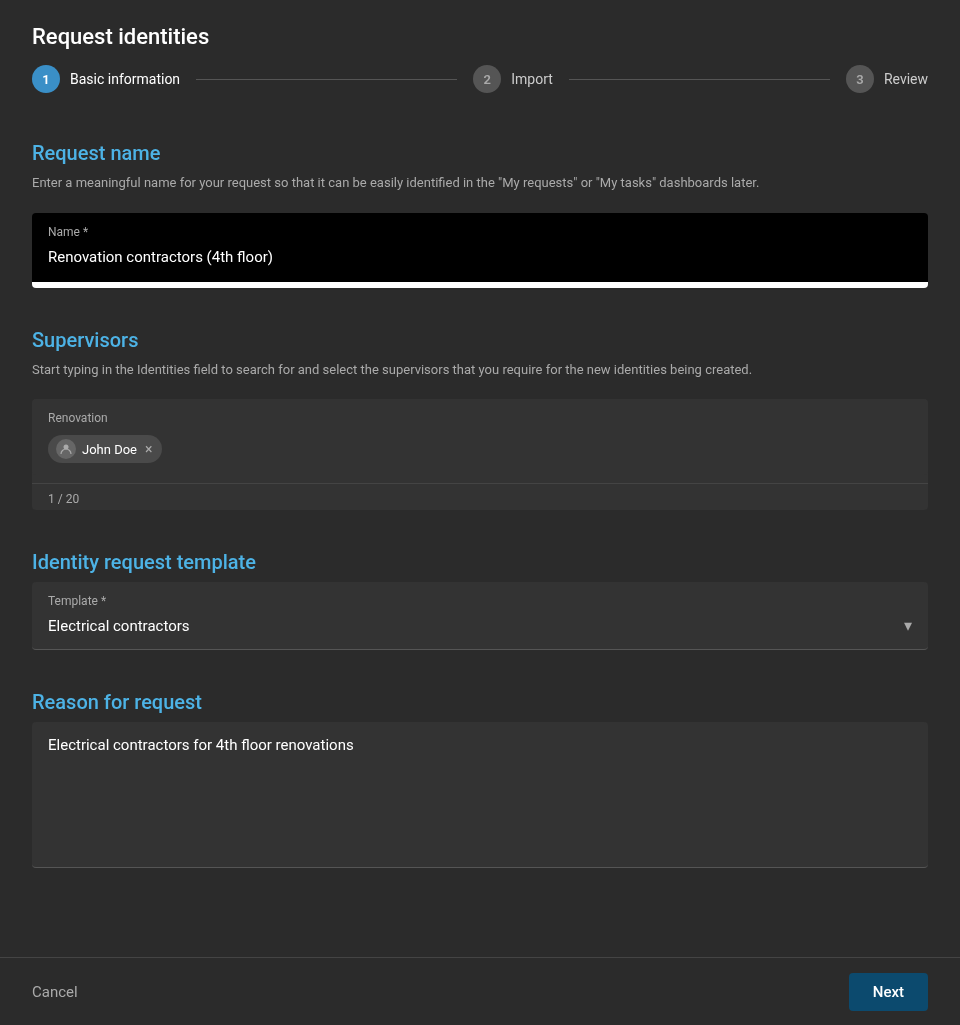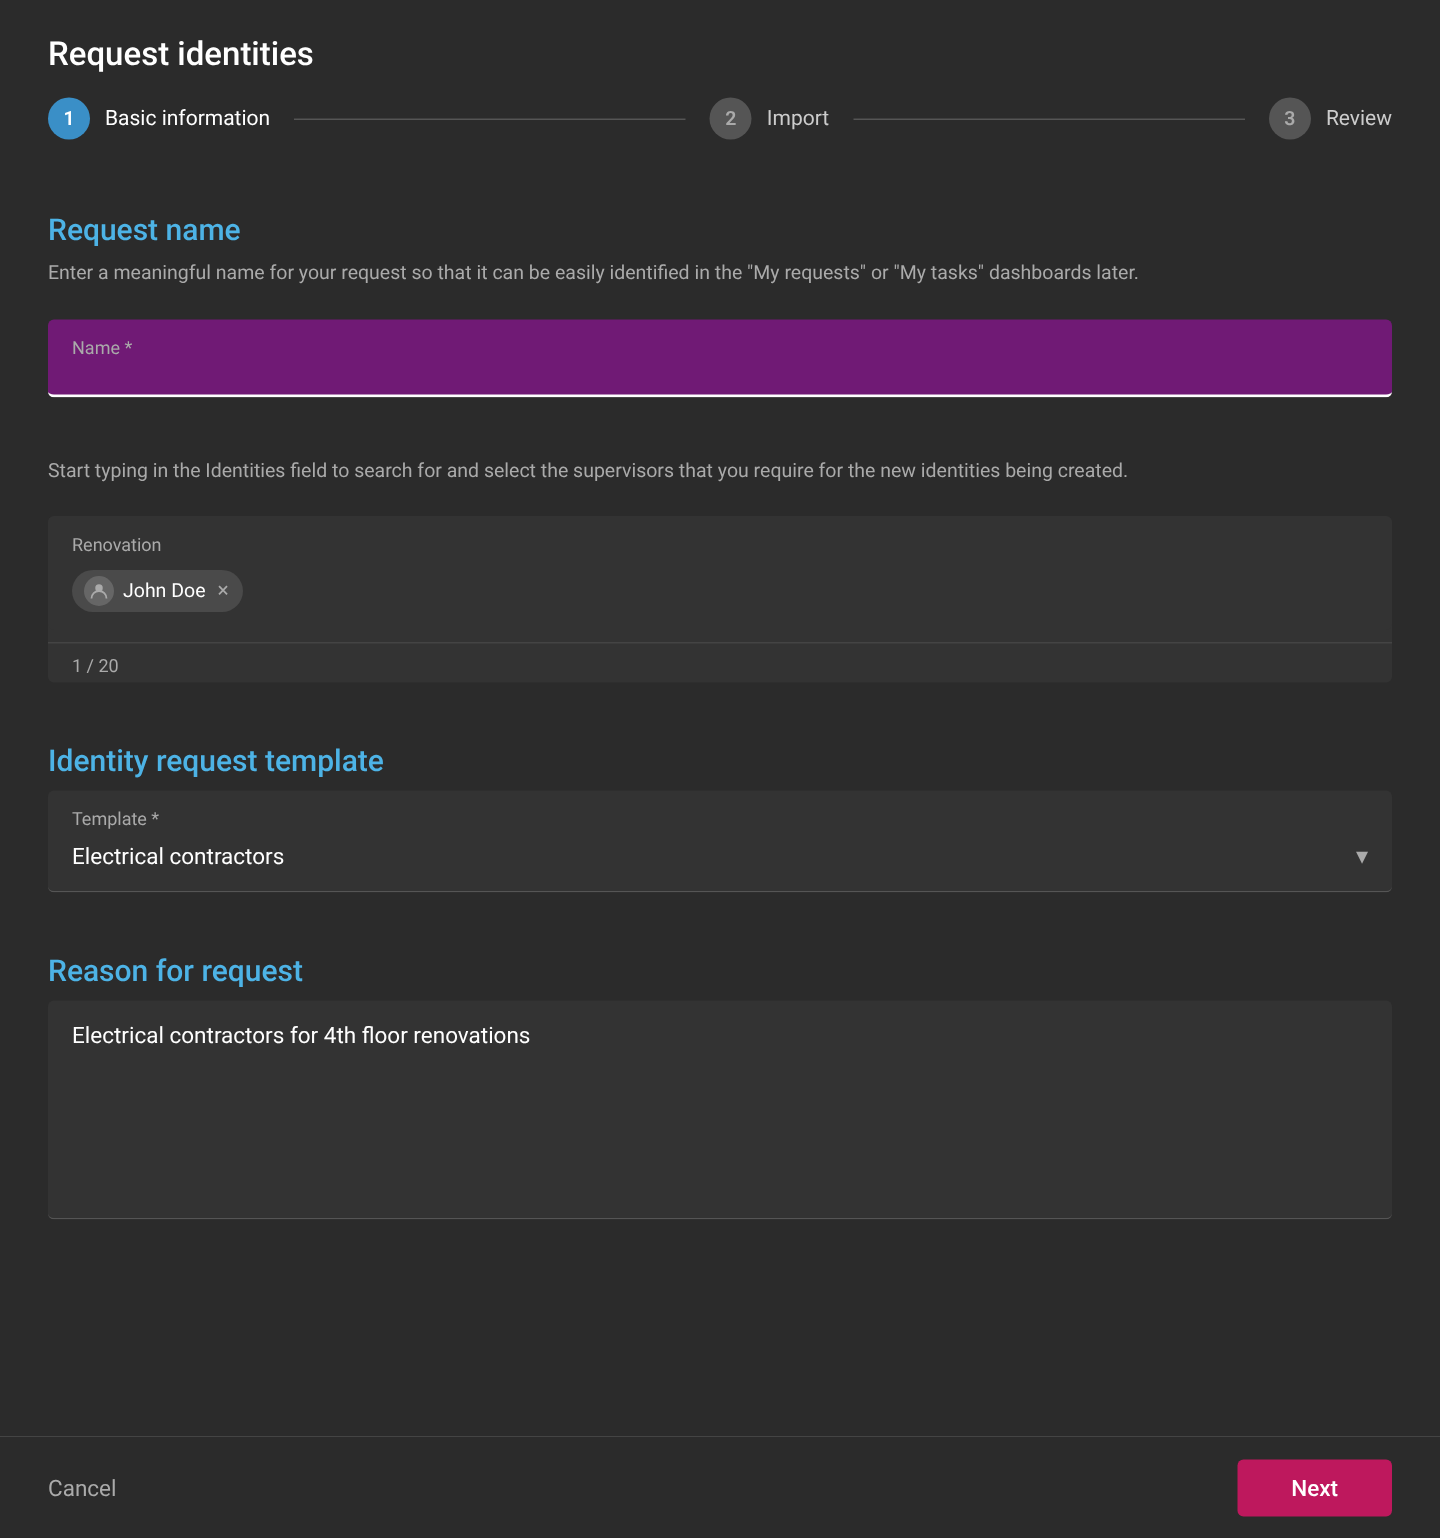--- a/index.html
+++ b/index.html
@@ -94,24 +94,24 @@
 
     .section-description {
       font-size: 13px;
       color: #aaaaaa;
       margin-bottom: 20px;
       line-height: 1.5;
     }
 
     
     .field-container {
-      background-color: #701a75;
+      background-color: #000000;
       border-radius: 4px;
       padding: 12px 16px 16px 16px;
-      border-bottom: 2px solid #ffffff;
+      border-bottom: 6px solid #ffffff;
     }
 
     .field-label {
       font-size: 12px;
       color: #aaaaaa;
       margin-bottom: 8px;
     }
 
     .field-input {
       background: transparent;
@@ -259,26 +259,26 @@
     .cancel-btn {
       background: transparent;
       border: none;
       color: #aaaaaa;
       font-size: 15px;
       cursor: pointer;
       font-family: inherit;
     }
 
     .next-btn {
-      background-color: #be185d;
+      background-color: #0c4a6e;
       border: none;
       color: #ffffff;
       font-size: 15px;
       font-weight: 500;
-      padding: 10px 36px;
+      padding: 10px 24px;
       border-radius: 4px;
       cursor: pointer;
       font-family: inherit;
     }
 
     .identities-wrapper {
       background-color: #333333;
       border-radius: 4px;
       overflow: hidden;
     }
@@ -310,24 +310,26 @@
       <span class="step-label">Review</span>
     </div>
   </div>
 
   <div class="section">
     <h2 class="section-title">Request name</h2>
     <p class="section-description">Enter a meaningful name for your request so that it can be easily identified in the "My requests" or "My tasks" dashboards later.</p>
 
     <div class="field-container">
       <div class="field-label">Name *</div>
+      <input class="field-input" type="text" value="Renovation contractors (4th floor)" style="">
     </div>
   </div>
 
   <div class="section">
+    <h2 class="section-title">Supervisors</h2>
     <p class="section-description">Start typing in the Identities field to search for and select the supervisors that you require for the new identities being created.</p>
 
     <div class="identities-wrapper">
       <div class="identities-container">
         <div class="identities-label">Renovation</div>
         <div class="identity-tags-row">
           <div class="identity-tag">
             <div class="avatar-icon">
               <svg width="12" height="12" viewBox="0 0 12 12" fill="none">
                 <circle cx="6" cy="4" r="2.5" fill="#aaaaaa"></circle>

